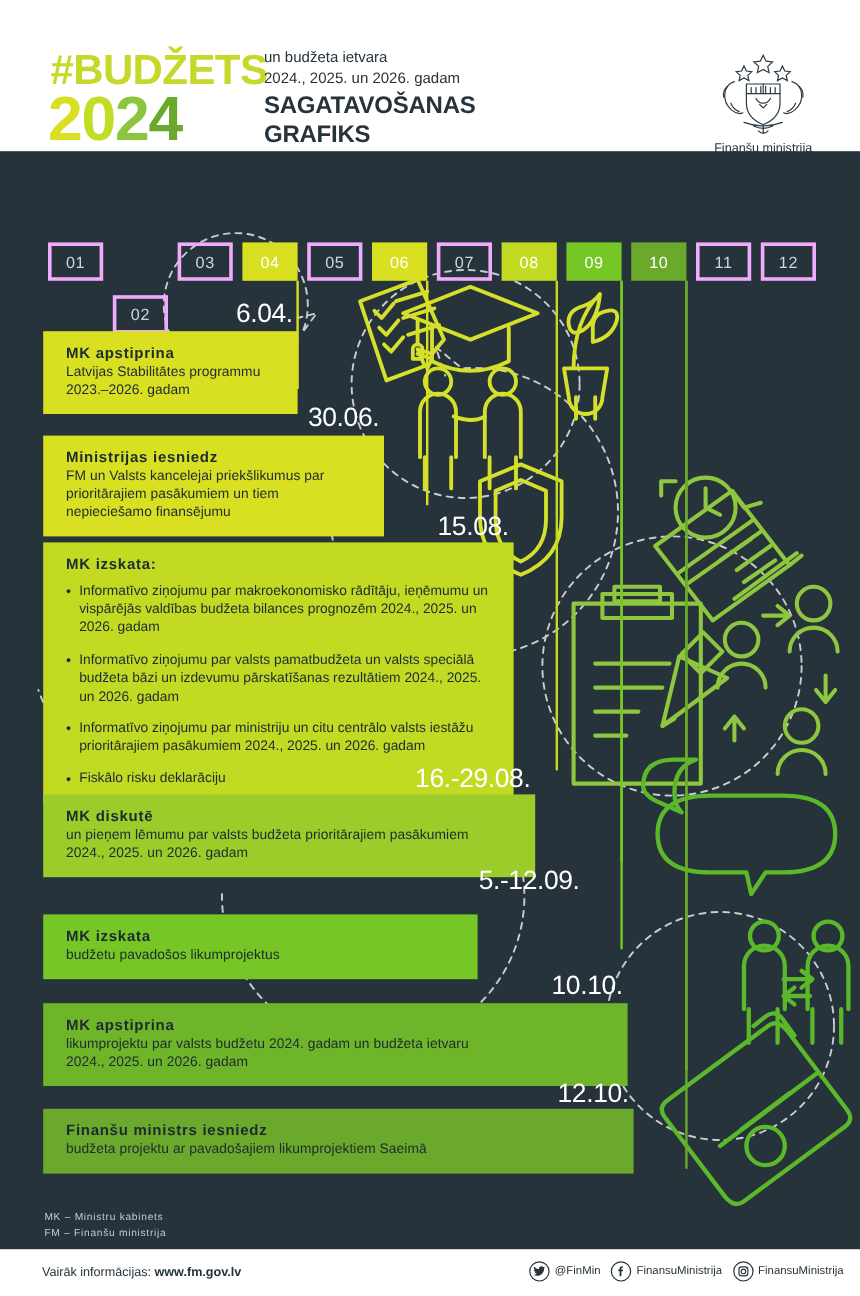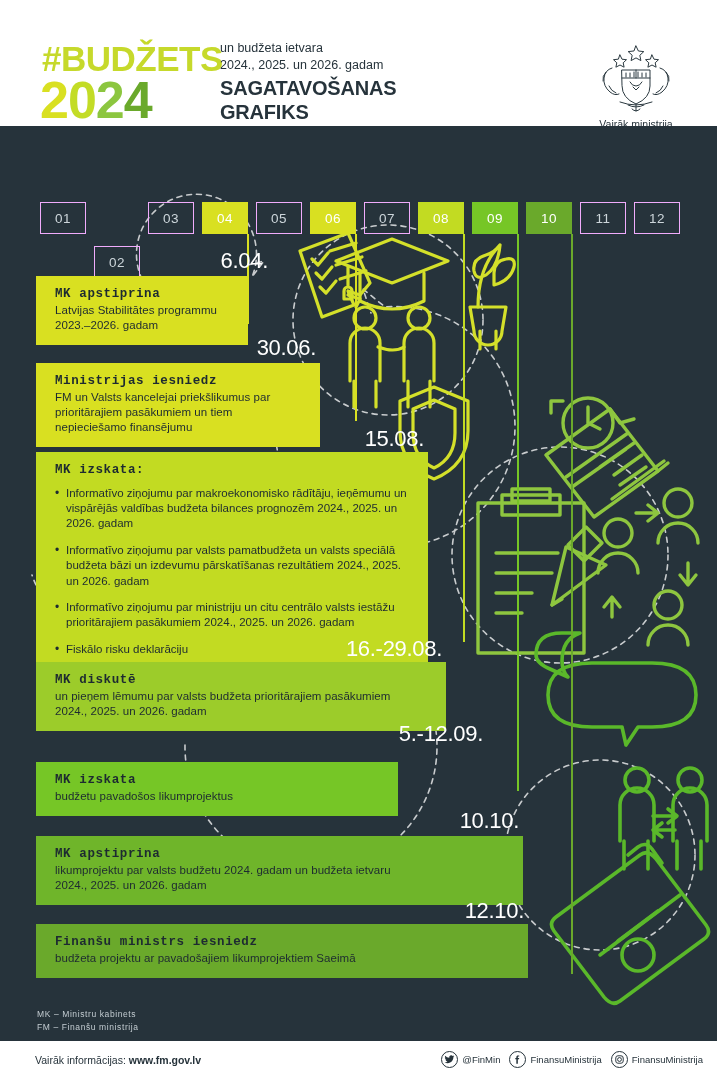--- a/index.html
+++ b/index.html
@@ -46,36 +46,36 @@
     text-align: center; font-size: 10.5px; color: #26333b;
   }
 
   
   .monthbar { position: absolute; left: 40px; top: 202px; width: 640px; height: 32px; }
   .m {
     position: absolute; top: 0; width: 46px; height: 32px;
     display: flex; align-items: center; justify-content: center;
     font-size: 13.5px; color: #e8eef1; letter-spacing: 0.5px;
   }
-  .m.off { border: 1px solid #f0abfc; color: #cdd6db; background: transparent; }
+  .m.off { border: 3px solid #f0abfc; color: #cdd6db; background: transparent; }
   .m.on { border: none; color: #ffffff; }
 
   
   .conn { position: absolute; width: 2px; }
 
   
   .date {
     position: absolute; color: #ffffff; font-size: 22px; font-weight: normal;
     letter-spacing: -0.3px; text-align: right; line-height: 1;
   }
 
   
   .blk { position: absolute; left: 36px; color: #1d2a31; }
   .blk .t1 {
-    font-size: 12.5px; font-weight: bold; letter-spacing: 0.6px; line-height: 1.25; font-family: Liberation Mono, monospace;
+    font-size: 12.5px; font-weight: bold; letter-spacing: 0.6px; line-height: 1.25;
   }
   .blk .t2 { font-size: 11.5px; line-height: 1.33; letter-spacing: 0.05px; }
   .blk ul { list-style: none; margin-top: 7px; }
   .blk li {
     font-size: 11.5px; line-height: 1.34; margin-bottom: 11px;
     padding-left: 11px; position: relative;
   }
   .blk li:last-child { margin-bottom: 0; }
   .blk li:before {
     content: "\2022"; position: absolute; left: 0; top: -1px; font-size: 12px;
@@ -141,21 +141,21 @@
           <path d="M74 26 q7 2 8 10 q1 8 -6 14 q-5 4 -9 2"></path>
           <path d="M80 30 q4 4 3 9"></path>
           <path d="M77 44 q-2 5 -7 7"></path>
           <path d="M34 60 q16 6 32 0"></path>
           <path d="M42 63 q8 4 16 0"></path>
           <path d="M50 62 v7"></path>
           <path d="M46 67 q4 4 8 0"></path>
         </g>
       </svg>
     </div>
-    <div class="emblem-label">Vairāk ministrija</div>
+    <div class="emblem-label">Finanšu ministrija</div>
   </div>
 
   <div class="art">
     <svg width="717" height="853" viewBox="0 0 717 853">
       <g fill="none" stroke-linecap="round" stroke-linejoin="round">
 
         <g stroke="#ffffff" stroke-width="1.6" stroke-dasharray="5 5" opacity="0.75">
           <path d="M248 130 a60 60 0 1 1 4 -8 l12 -16 -16 4"></path>
           <circle cx="388" cy="165" r="95"></circle>
           <path d="M275 270 a120 120 0 1 0 110 -118 l-22 -18 8 24"></path>
@@ -291,21 +291,21 @@
       <div class="m off" style="left: 540px;">
         <span>11</span>
       </div>
       <div class="m off" style="left: 594px;">
         <span>12</span>
       </div>
     </div>
 
   <div id="blocks-layer">
       <div class="conn" style="left: 247px; top: 234px; height: 90px; background: rgb(217, 224, 33);"></div>
-      <div class="date" style="top: 250px; left: 0px; width: 248px; padding-right: 4px; margin-left: 24px;">6.04.</div>
+      <div class="date" style="top: 250px; left: 0px; width: 248px; padding-right: 4px;">6.04.</div>
       <div class="blk" style="top: 276px; width: 212px; min-height: 48px; background: rgb(217, 224, 33);">
         <div class="blk-inner">
           <div class="t1">MK apstiprina</div>
           <div class="t2">Latvijas Stabilitātes programmu</div>
           <div class="t2">2023.–2026. gadam</div>
         </div>
       </div>
       <div class="conn" style="left: 355px; top: 234px; height: 187px; background: rgb(217, 224, 33);"></div>
       <div class="date" style="top: 337px; left: 0px; width: 320px; padding-right: 4px;">30.06.</div>
       <div class="blk" style="top: 363px; width: 284px; min-height: 58px; background: rgb(217, 224, 33);">

